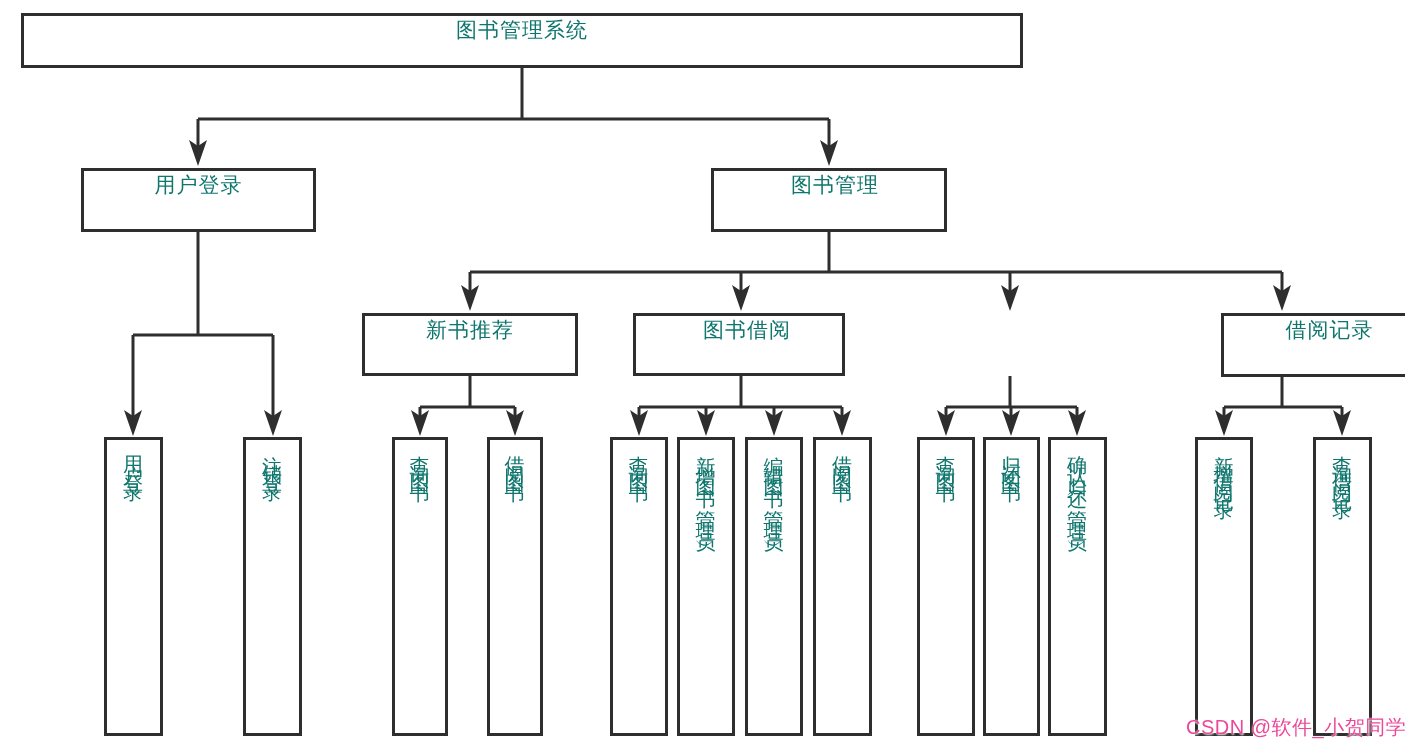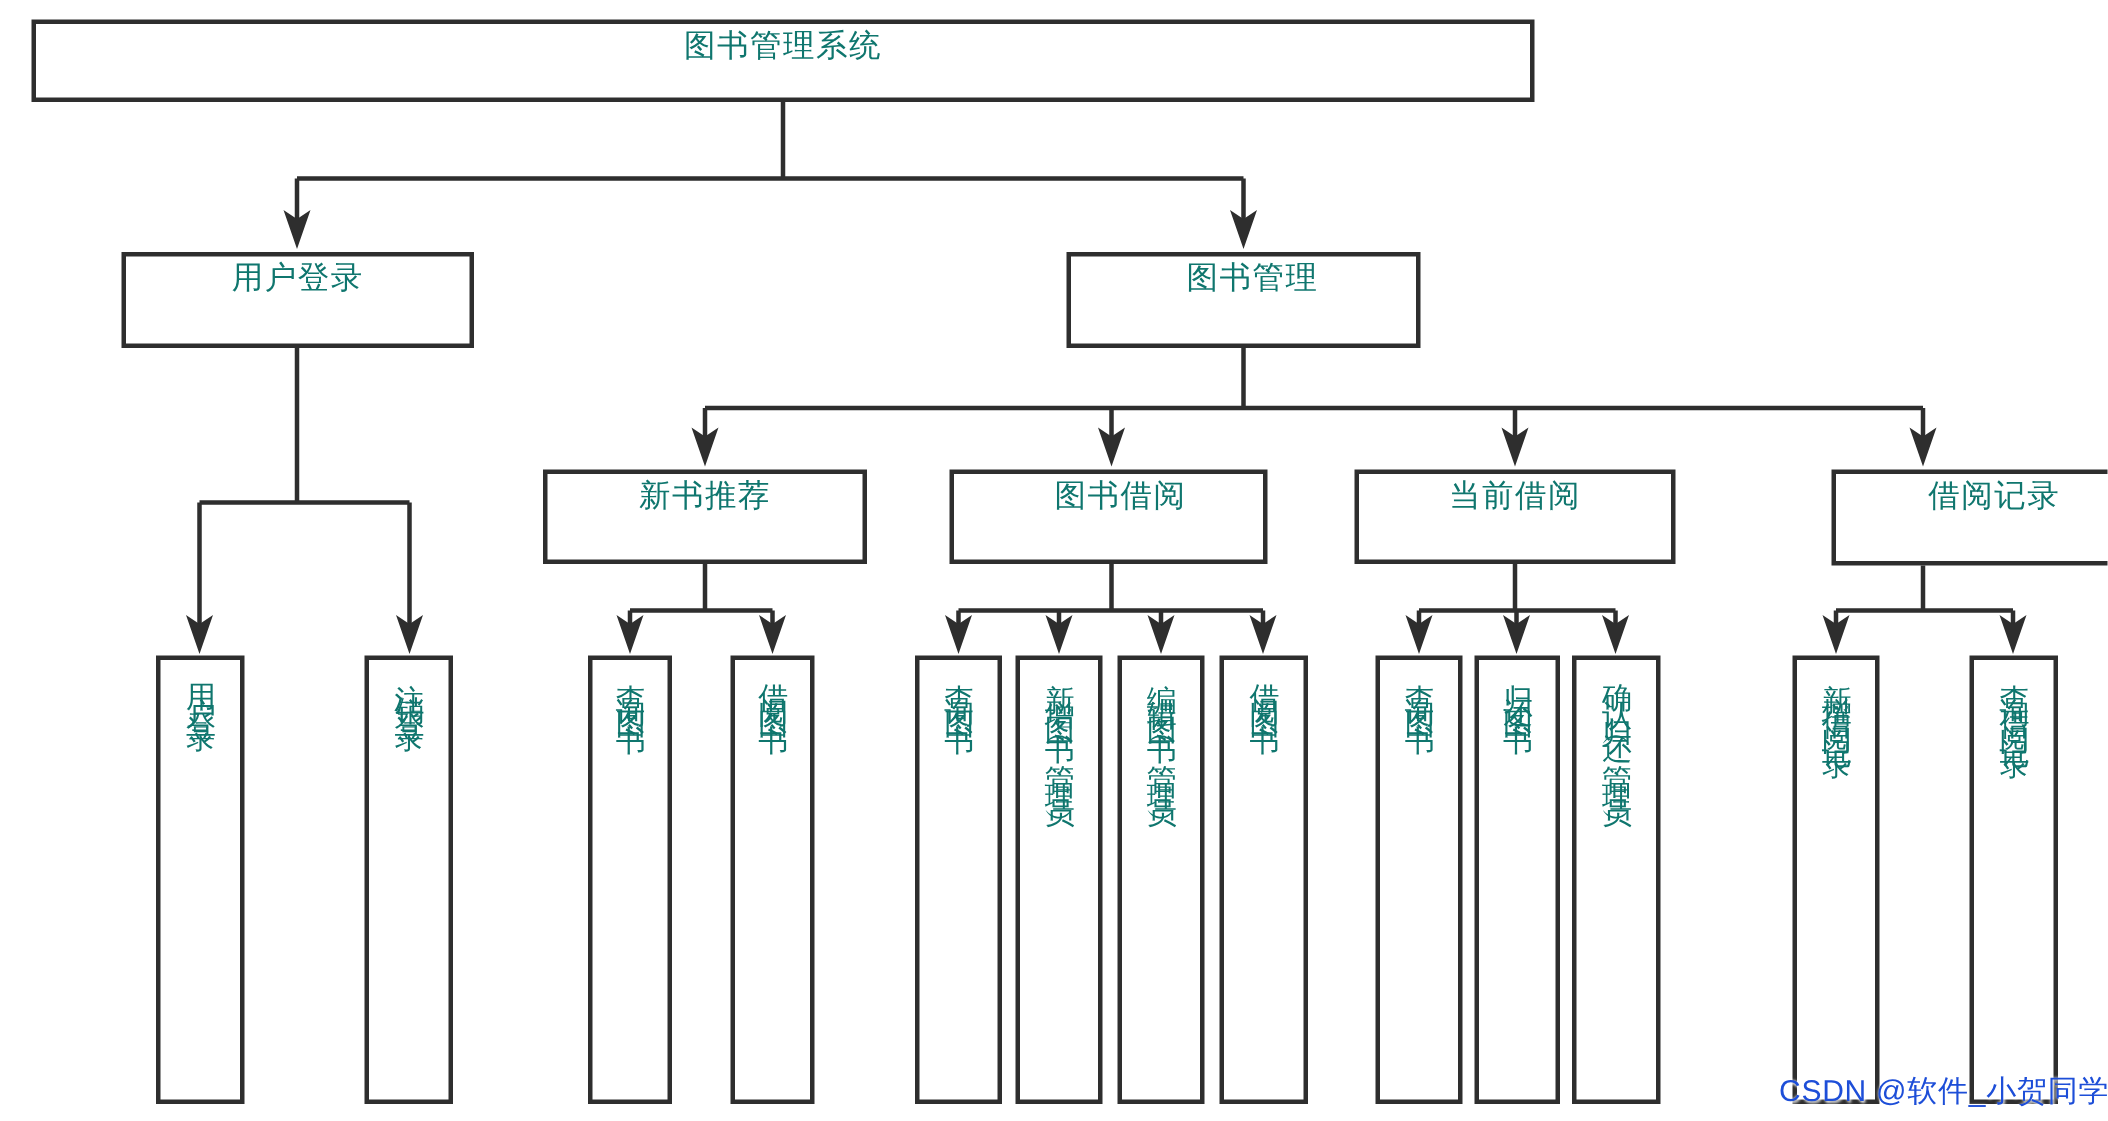--- a/index.html
+++ b/index.html
@@ -49,21 +49,21 @@
     white-space: normal;
   }
   .box.vert.long .label {
     letter-spacing: 11px;
   }
   .watermark {
     position: absolute;
     left: 1186px;
     top: 714px;
     font-size: 20px;
-    color: #1d4ed8;
+    color: #ec4899;
     letter-spacing: 0.5px;
     white-space: nowrap;
     text-shadow: 0 0 2px rgba(255,255,255,0.95), 1px 1px 2px rgba(255,255,255,0.9);
   }
 </style>
 </head>
 <body>
 
 <div class="canvas">
 
@@ -111,23 +111,20 @@
   <div class="box" style="left:711px; top:168px; width:236px; height:64px;padding-left:12px;">
     <span class="label">图书管理</span>
   </div>
 
   <div class="box" style="left:362px; top:313px; width:216px; height:63px;">
     <span class="label">新书推荐</span>
   </div>
   <div class="box" style="left:633px; top:313px; width:212px; height:63px;padding-left:16px;">
     <span class="label">图书借阅</span>
   </div>
-  <div class="box" style="left:903px; top:313px; width:214px; height:63px;">
-    <span class="label">当前借阅</span>
-  </div>
   <div class="box" style="left:1173px; top:313px; width:217px; height:64px;margin-left:48px;">
     <span class="label">借阅记录</span>
   </div>
 
   <div class="box vert" style="left:104px; top:437px; width:59px; height:299px;">
     <span class="label">用户登录</span>
   </div>
   <div class="box vert" style="left:243px; top:437px; width:59px; height:299px;">
     <span class="label">注销登录</span>
   </div>

